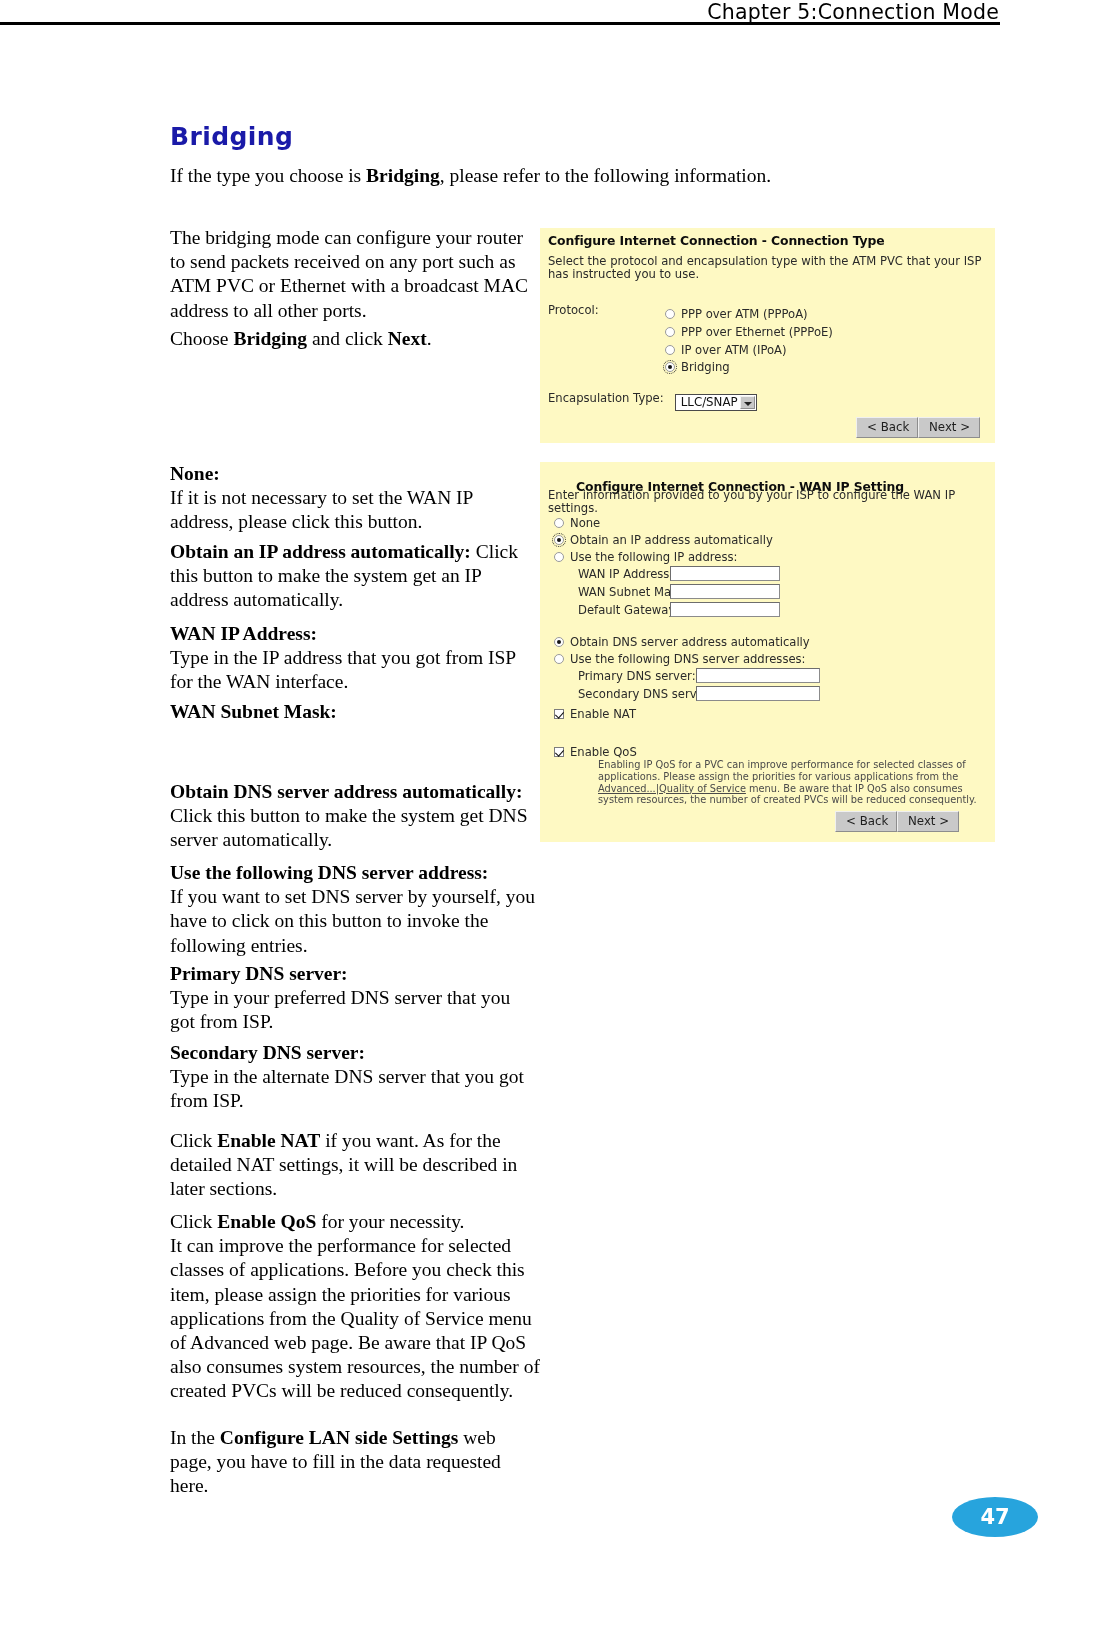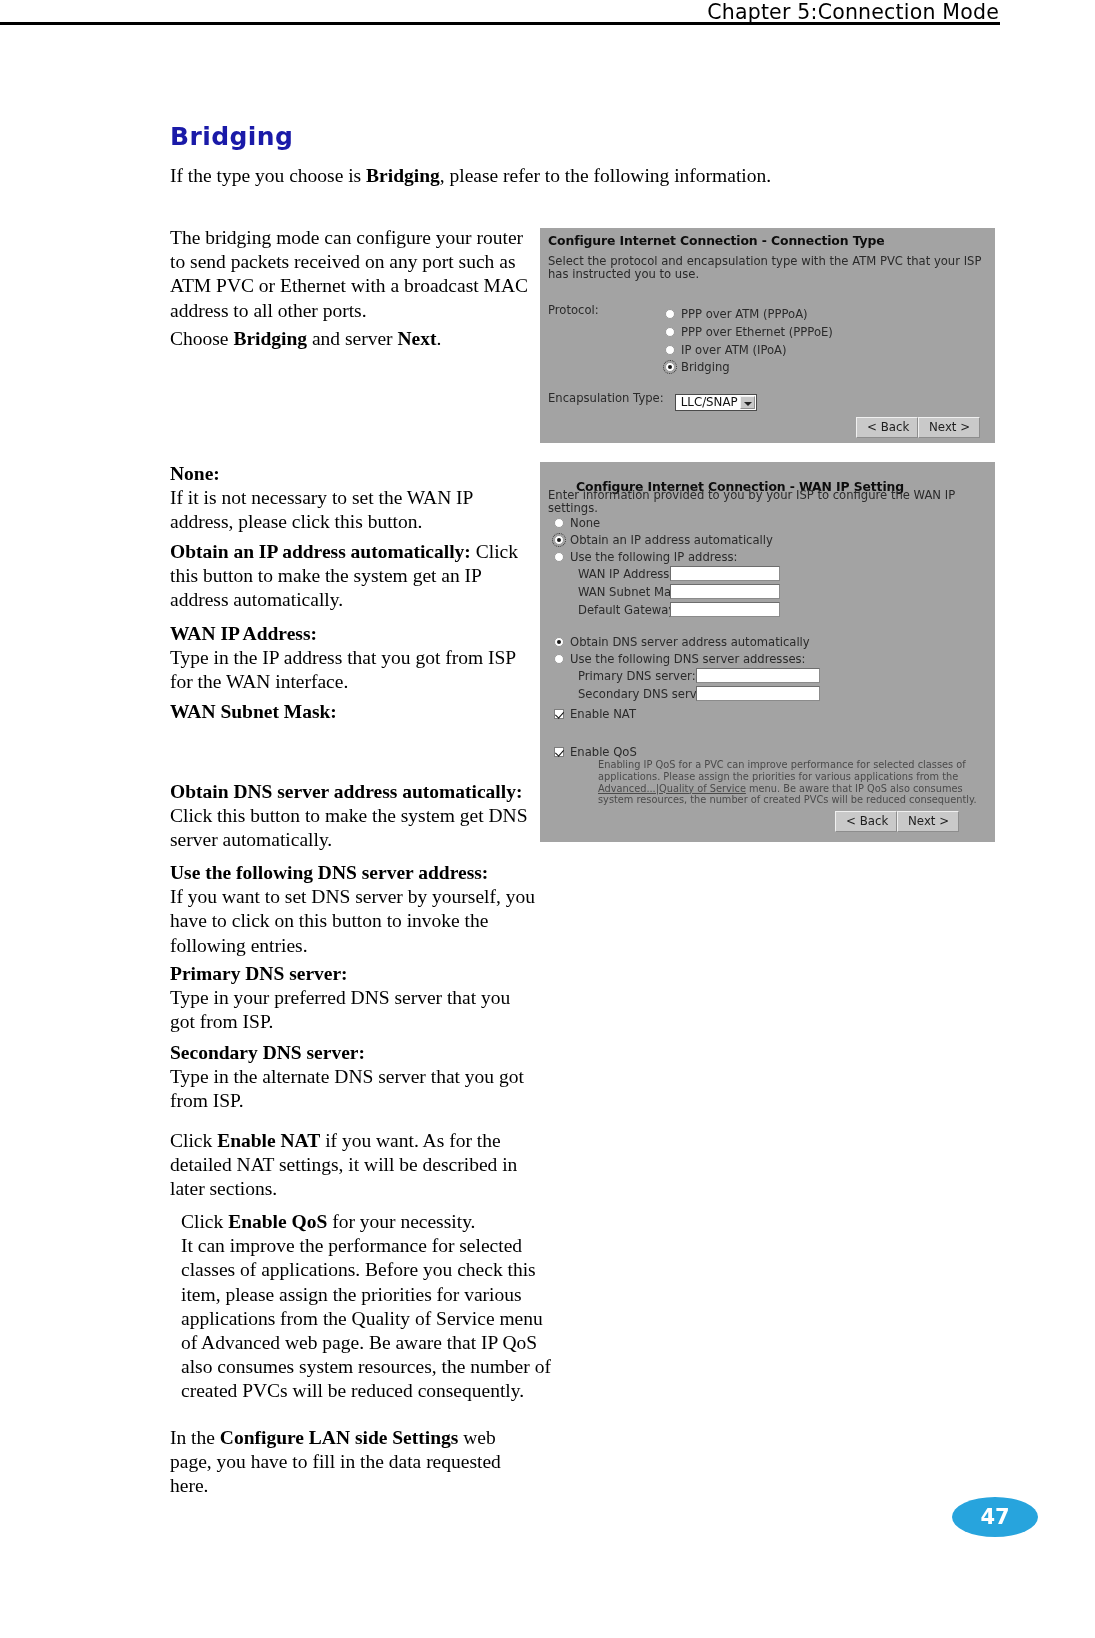--- a/index.html
+++ b/index.html
@@ -83,29 +83,29 @@
 
   #p-none          { top: 432px; }
   #p-obtain-ip     { top: 510px; }
   #p-wan-ip        { top: 592px; }
   #p-wan-mask      { top: 670px; }
   #p-obtain-dns    { top: 750px; }
   #p-use-dns       { top: 831px; }
   #p-primary-dns   { top: 932px; }
   #p-secondary-dns { top: 1011px; }
   #p-nat           { top: 1099px; }
-  #p-qos           { top: 1180px; margin-left: 11px; }
+  #p-qos           { top: 1180px; }
   #p-lan           { top: 1396px; }
 
   
   .shot {
     position: absolute;
     font-family: "DejaVu Sans", sans-serif;
     color: #111;
-    background: #a3a3a3;
+    background: #fef9c3;
   }
   #shot-conn-type { left: 540px; top: 198px; width: 455px; height: 215px; }
   #shot-wan-ip    { left: 540px; top: 432px; width: 455px; height: 380px; }
 
   .shot-title {
     font-family: "DejaVu Sans", sans-serif;
     font-weight: bold;
     font-size: 12.4px;
     letter-spacing: -0.1px;
     color: #0d0d0d;
@@ -271,21 +271,21 @@
 
   <div id="section-title">Bridging</div>
 
   <div class="para" id="intro-para">
     <span>If the type you choose is </span><b>Bridging</b><span>, please refer to the following information.</span>
   </div>
 
   <div class="para" id="bridge-desc">The bridging mode can configure your router to send packets received on any port such as ATM PVC or Ethernet with a broadcast MAC address to all other ports.</div>
 
   <div class="para" id="choose-para">
-    <span>Choose </span><b>Bridging</b><span> and server </span><b>Next</b><span>.</span>
+    <span>Choose </span><b>Bridging</b><span> and click </span><b>Next</b><span>.</span>
   </div>
 
   <div class="para left-col" id="p-none">
     <b>None:</b><br>
     <span>If it is not necessary to set the WAN IP address, please click this button.</span>
   </div>
 
   <div class="para left-col" id="p-obtain-ip">
     <b>Obtain an IP address automatically:</b><span> Click this button to make the system get an IP address automatically.</span>
   </div>

